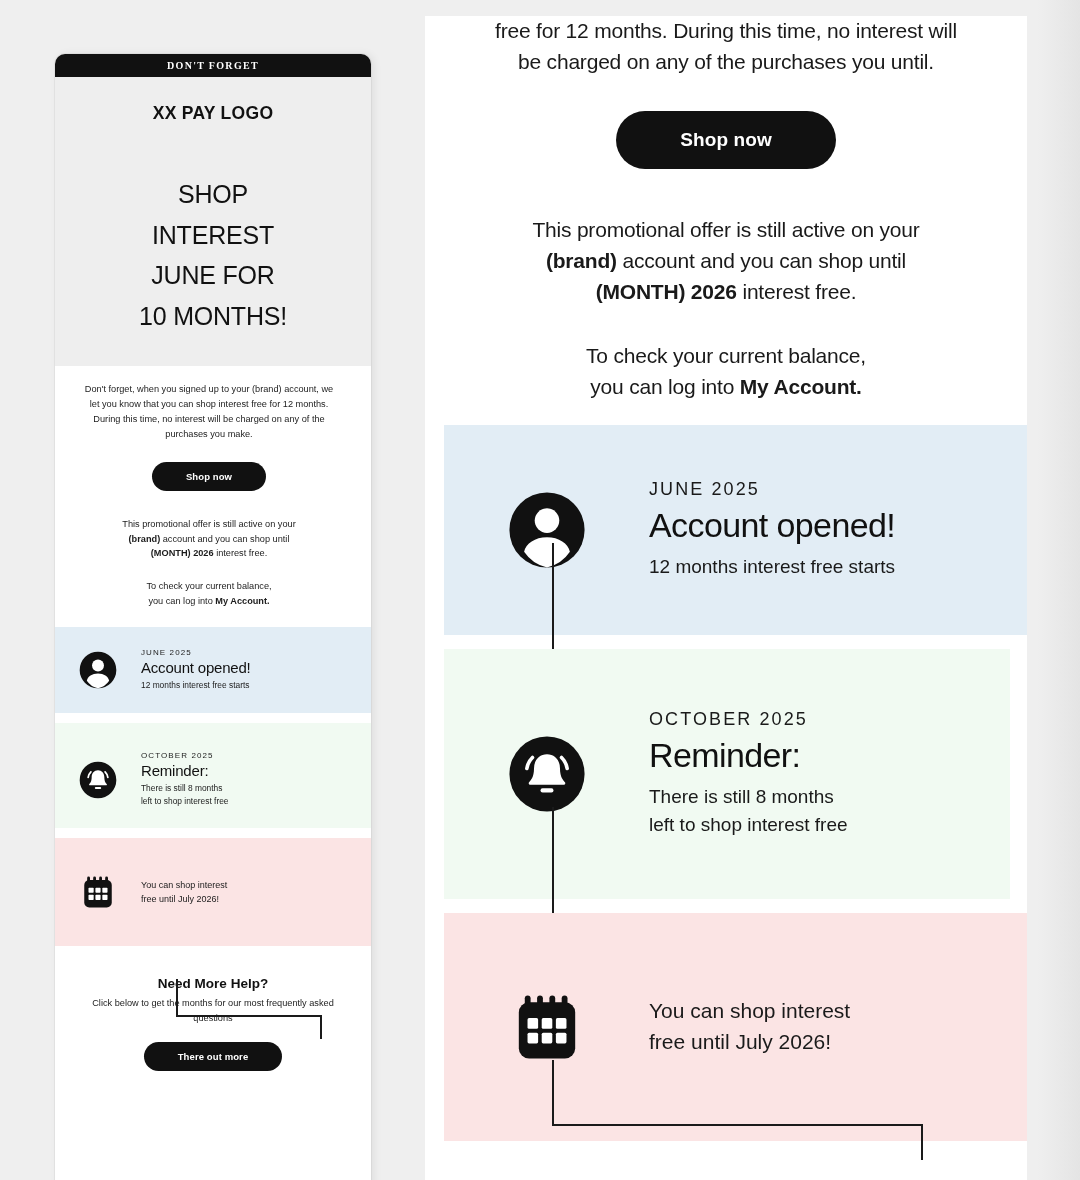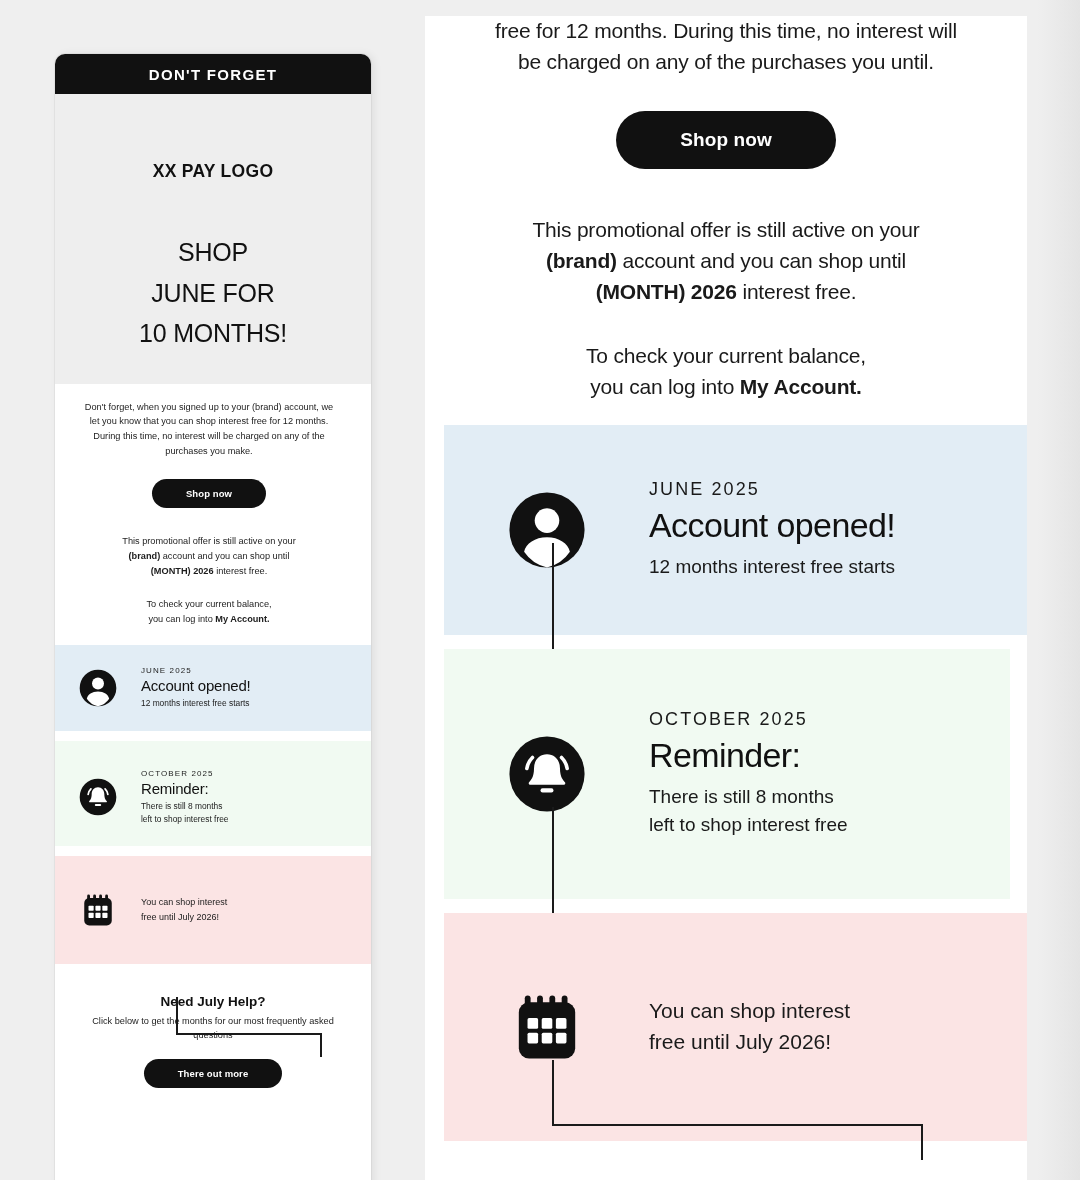--- a/index.html
+++ b/index.html
@@ -22,38 +22,38 @@
     left: 55px; top: 54px;
     width: 316px; height: 1160px;
     background: #ffffff;
     border-radius: 10px 10px 0 0;
     overflow: hidden;
     box-shadow: 0 0 0 1px rgba(0,0,0,0.045), 3px 0 9px rgba(0,0,0,0.07);
   }
   .m-topbar {
     background: #111111;
     color: #ffffff;
-    height: 40px;
+    height: 23px;
     display: flex; align-items: center; justify-content: center;
-    font-size: 15px;
+    font-size: 10px;
     font-weight: bold;
     letter-spacing: 1.3px;
+    font-family: Liberation Serif, serif;
   }
   .m-hero {
     background: #eeeeee;
     padding: 26px 20px 30px 20px;
     text-align: center;
   }
   .m-logo {
     font-size: 17.5px;
     font-weight: bold;
     letter-spacing: 0.3px;
     color: #111111;
     margin-bottom: 50px;
-    margin-top: 41px;
   }
   .m-headline {
     font-size: 25px;
     font-weight: normal;
     line-height: 1.62;
     color: #111111;
     letter-spacing: -0.2px;
   }
   .m-body {
     padding: 16px 36px 0 28px;
@@ -180,20 +180,21 @@
   <div id="mobile-panel">
 
     <div class="m-topbar">
       <span>DON'T FORGET</span>
     </div>
 
     <div class="m-hero">
       <div class="m-logo">XX PAY LOGO</div>
       <div class="m-headline">
         <div>SHOP</div>
+        <div>INTEREST</div>
         <div>JUNE FOR</div>
         <div>10 MONTHS!</div>
       </div>
     </div>
 
     <div class="m-body">
       <p class="m-para">Don't forget, when you signed up to your (brand) account, we let you know that you can shop interest free for 12 months. During this time, no interest will be charged on any of the purchases you make.</p>
       <button class="m-btn">Shop now</button>
 
       <p class="m-para spaced">
@@ -278,21 +279,21 @@
           </div>
         </div>
       </div>
 
       <div class="conn conn-v" style="left:121px; top:352px; height:38px;"></div>
       <div class="conn conn-h" style="left:121px; top:388px; width:145px;"></div>
       <div class="conn conn-v" style="left:265px; top:388px; height:24px;"></div>
     </div>
 
     <div class="m-help">
-      <div class="m-help-title">Need July Help?</div>
+      <div class="m-help-title">Need More Help?</div>
       <div class="m-help-sub">Click below to get the months for our most frequently asked questions</div>
       <button class="m-btn" style="margin-top:16px;">There out more</button>
     </div>
   </div>
 
   <div id="desktop-panel">
 
     <div class="d-intro" style="padding-top:0px;">
       <p class="d-para">
         <span>free for 12 months. During this time, no interest will</span><br>

